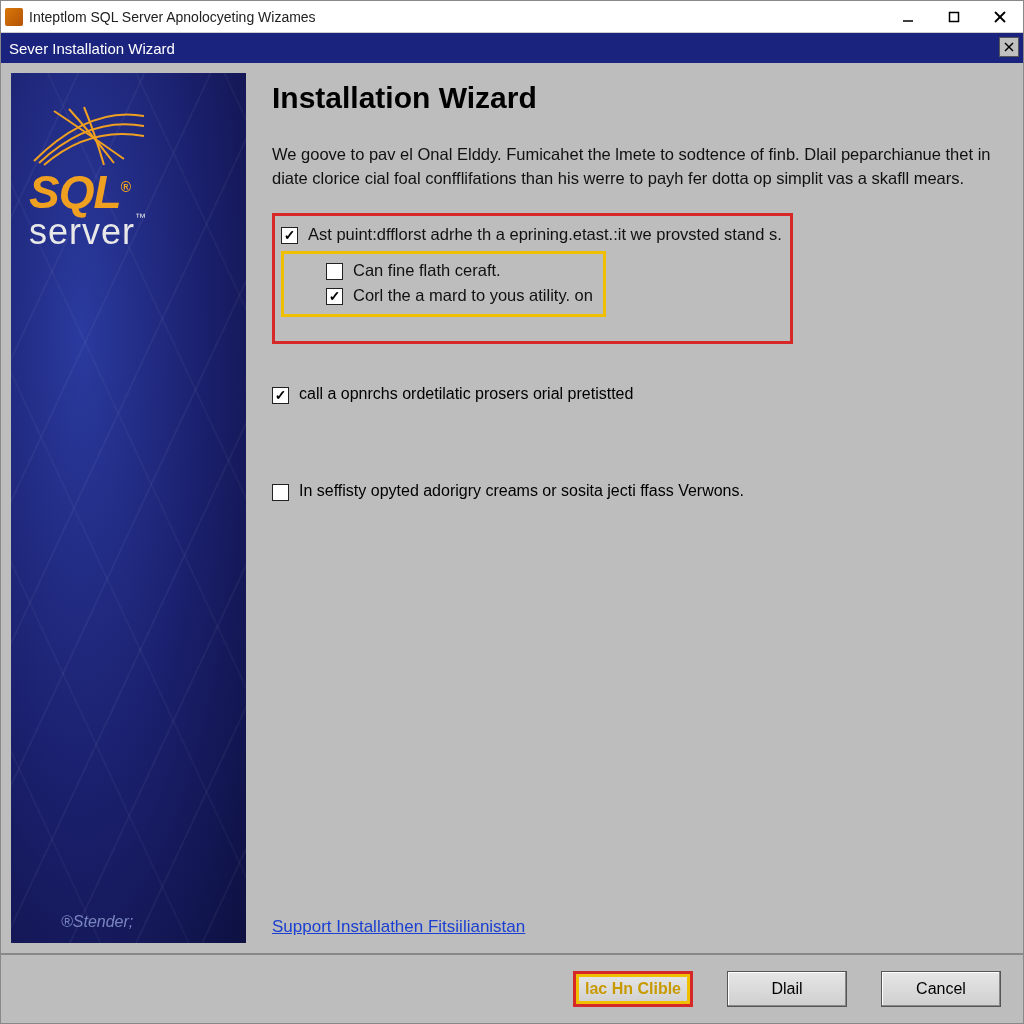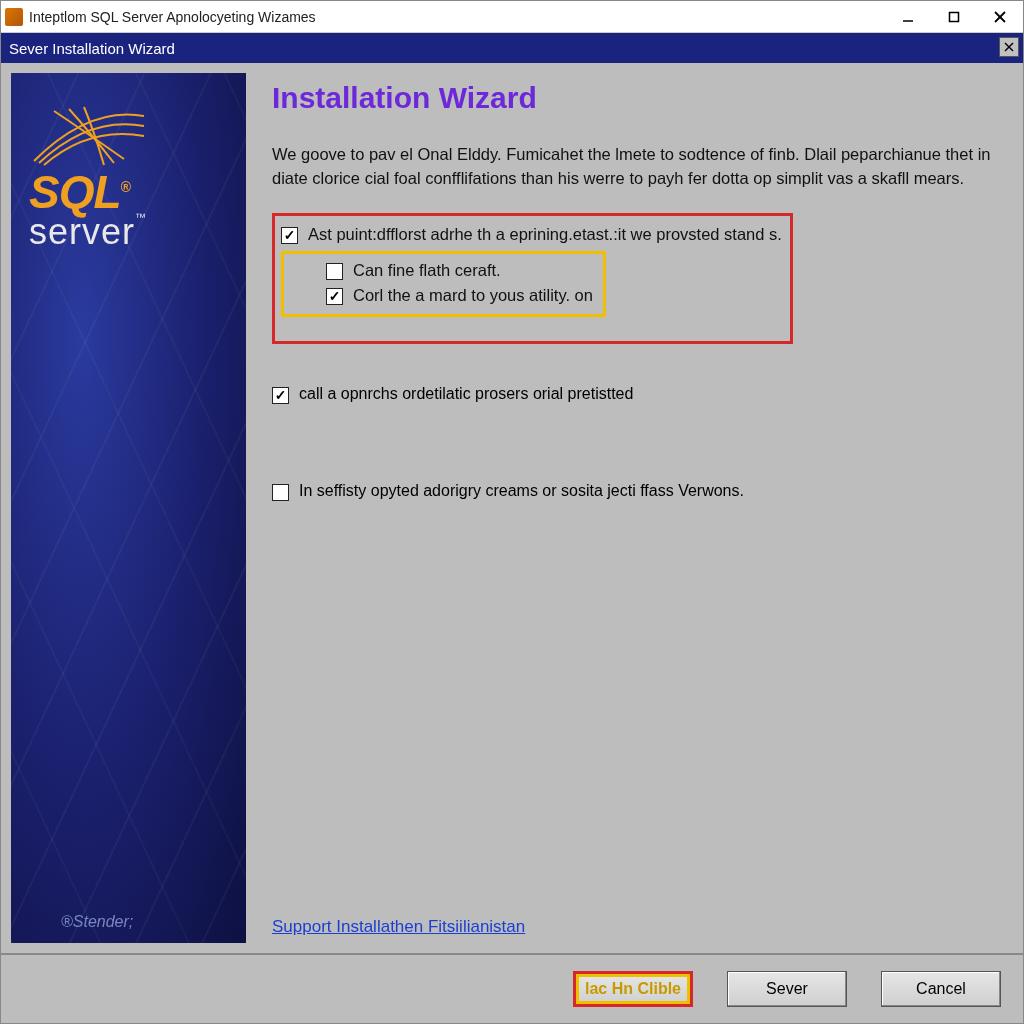--- a/index.html
+++ b/index.html
@@ -26,21 +26,21 @@
   .logo { position: absolute; top: 28px; left: 18px; }
   .logo-arc { width: 120px; height: 70px; position: relative; }
   .logo-arc svg { width: 100%; height: 100%; }
   .logo-sql { font-size: 46px; font-weight: 700; font-style: italic; color: #f0a020; letter-spacing: -1px; margin-top: -6px; }
   .logo-sql sup { font-size: 14px; vertical-align: super; }
   .logo-server { font-size: 36px; color: #e8e8e8; letter-spacing: 1px; margin-top: -8px; }
   .logo-server .tm { font-size: 11px; vertical-align: top; }
   .sidebar-footer { position: absolute; bottom: 12px; left: 50px; color: #7a86c0; font-size: 16px; font-style: italic; }
   
   .main { flex: 1; padding: 18px 26px 10px 26px; display: flex; flex-direction: column; }
-  .page-title { font-size: 30px; font-weight: 700; color: #6d28d9; margin-bottom: 28px; }
+  .page-title { font-size: 30px; font-weight: 700; color: #000000; margin-bottom: 28px; }
   .intro { font-size: 16.5px; line-height: 1.45; color: #111; margin-bottom: 22px; max-width: 720px; }
   
   .opt-group { margin-bottom: 10px; font-size: 16.5px; color: #111; }
   .opt-row { display: flex; align-items: flex-start; gap: 10px; padding: 3px 0; }
   .opt-row.indent { margin-left: 36px; }
   .cb { width: 17px; height: 17px; border: 1.5px solid #222; background: #fff; display: inline-flex; align-items: center; justify-content: center; flex-shrink: 0; margin-top: 2px; cursor: pointer; }
   .cb.checked::after { content: "✓"; font-size: 14px; line-height: 1; color: #000; font-weight: 700; }
   
   .hl-red { border: 3px solid #d62828; padding: 6px 8px 24px 6px; display: inline-block; }
   .hl-yellow { border: 3px solid #f0c000; padding: 4px 10px 6px 6px; margin-top: 4px; display: inline-block; }
@@ -153,17 +153,17 @@
         <span>In seffisty opyted adorigry creams or sosita jecti ffass Verwons.</span>
       </div>
 
       <a class="support-link">Support Installathen Fitsiilianistan</a>
     </div>
 
   </div>
 
   <div class="footer">
     <button class="btn btn-hl">lac Hn Clible</button>
-    <button class="btn">Sever</button>
+    <button class="btn">Dlail</button>
     <button class="btn">Cancel</button>
   </div>
 
 </div>
 
 </body></html>

